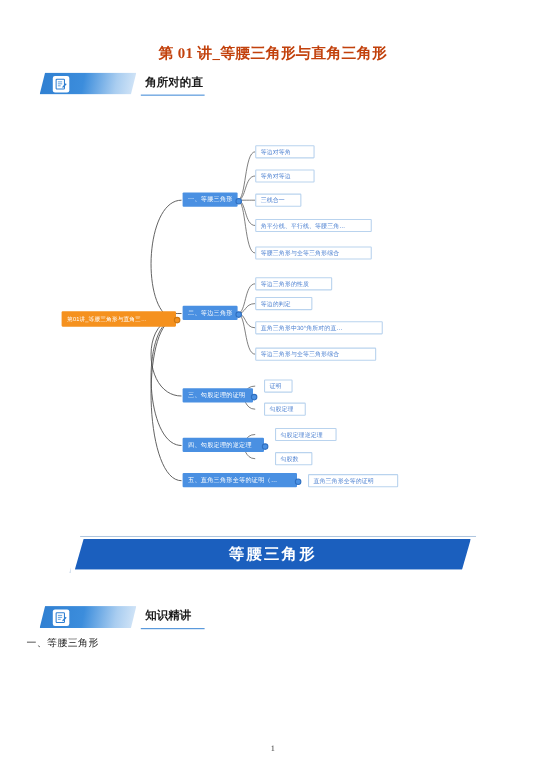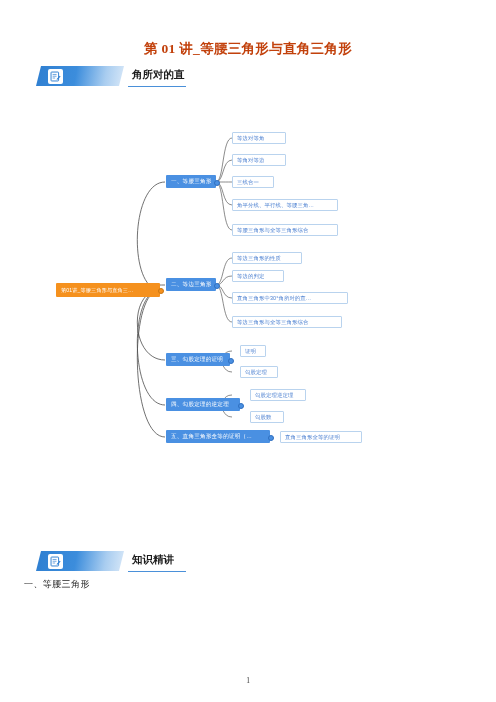--- a/index.html
+++ b/index.html
@@ -297,20 +297,26 @@
     <div class="node node-l2" style="left:166px; top:288px; width:74px;">四、勾股定理的逆定理</div>
     <div class="dot" style="left:238px; top:293px;"></div>
     <div class="node node-l3" style="left:250px; top:279px; width:56px;">勾股定理逆定理</div>
     <div class="node node-l3" style="left:250px; top:301px; width:34px;">勾股数</div>
 
     <div class="node node-l2" style="left:166px; top:320px; width:104px;">五、直角三角形全等的证明（…</div>
     <div class="dot" style="left:268px; top:325px;"></div>
     <div class="node node-l3" style="left:280px; top:321px; width:82px;">直角三角形全等的证明</div>
   </div>
 
+  <div class="banner-wrap">
+    <div class="banner-outline"></div>
+    <div class="banner-fill">
+      <span class="banner-text">等腰三角形</span>
+    </div>
+  </div>
 
   <div class="badge" style="top:551px;align-items:flex-end;">
     <div class="badge-shape">
       <div class="badge-bg"></div>
       <div class="badge-icon">
         <svg width="11" height="11" viewBox="0 0 16 16" aria-hidden="true">
           <rect x="1.5" y="1.5" width="11" height="13" rx="1" fill="#ffffff" stroke="#2f7fd1" stroke-width="1.4"></rect>
           <line x1="3.8" y1="5" x2="9.5" y2="5" stroke="#2f7fd1" stroke-width="1"></line>
           <line x1="3.8" y1="7.6" x2="9.5" y2="7.6" stroke="#2f7fd1" stroke-width="1"></line>
           <line x1="3.8" y1="10.2" x2="7.5" y2="10.2" stroke="#2f7fd1" stroke-width="1"></line>

